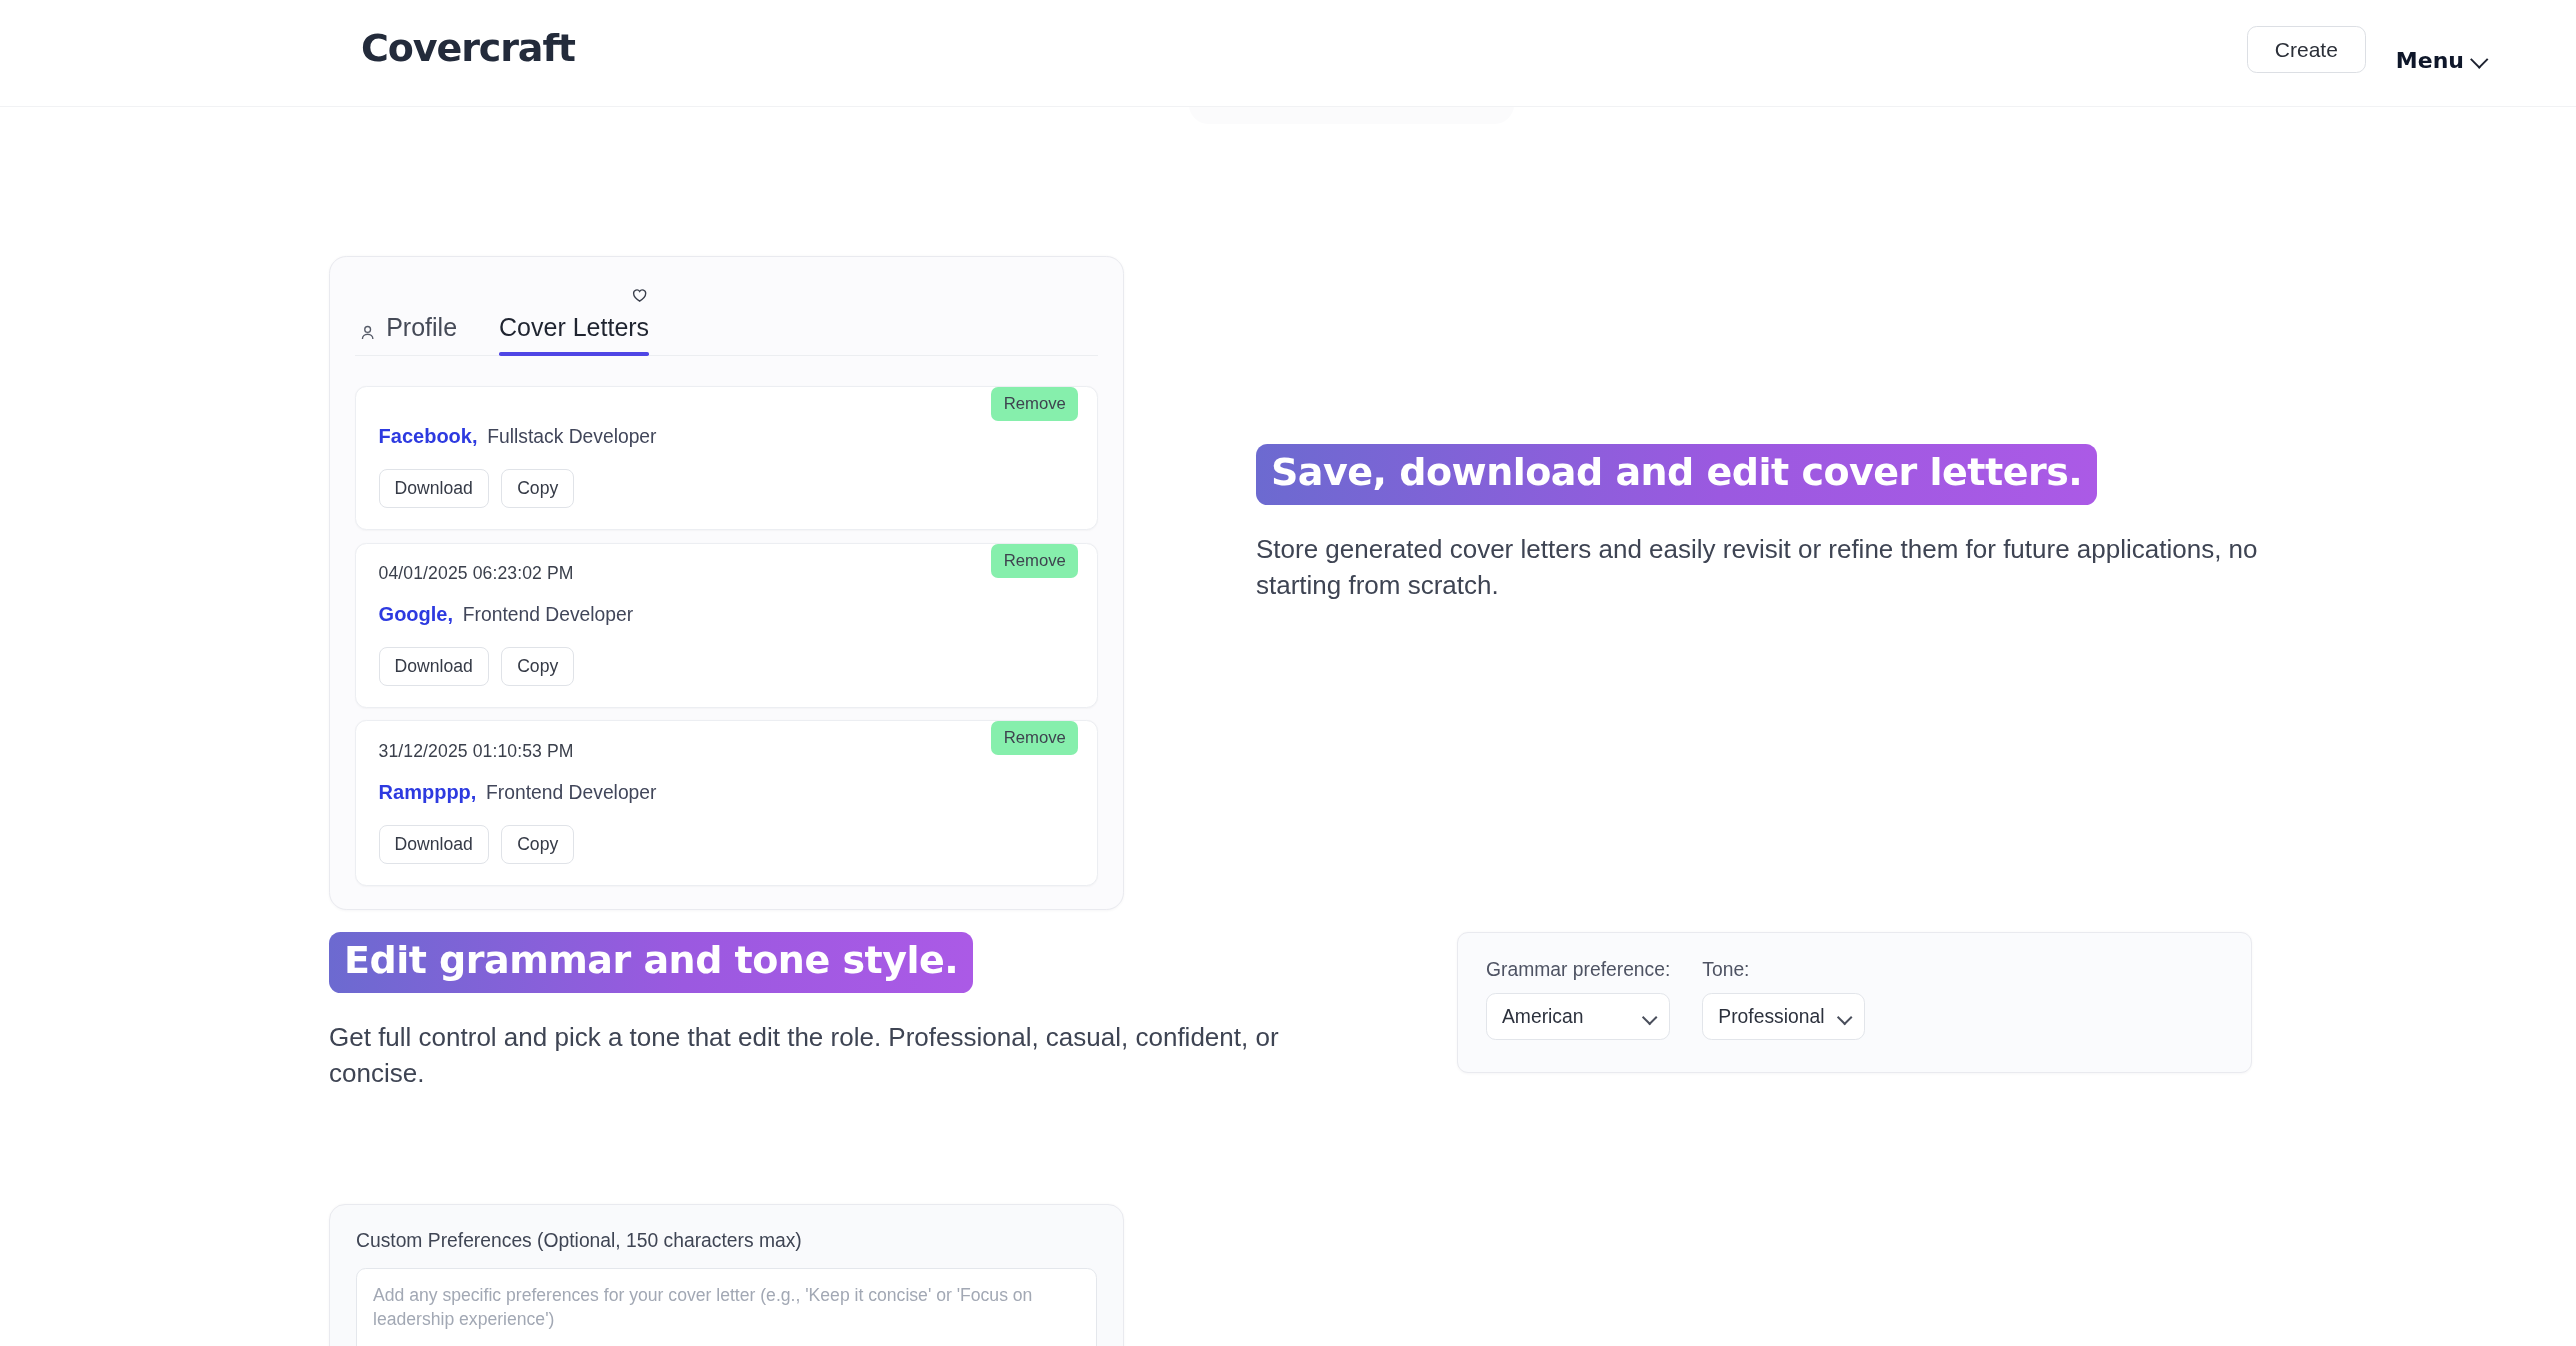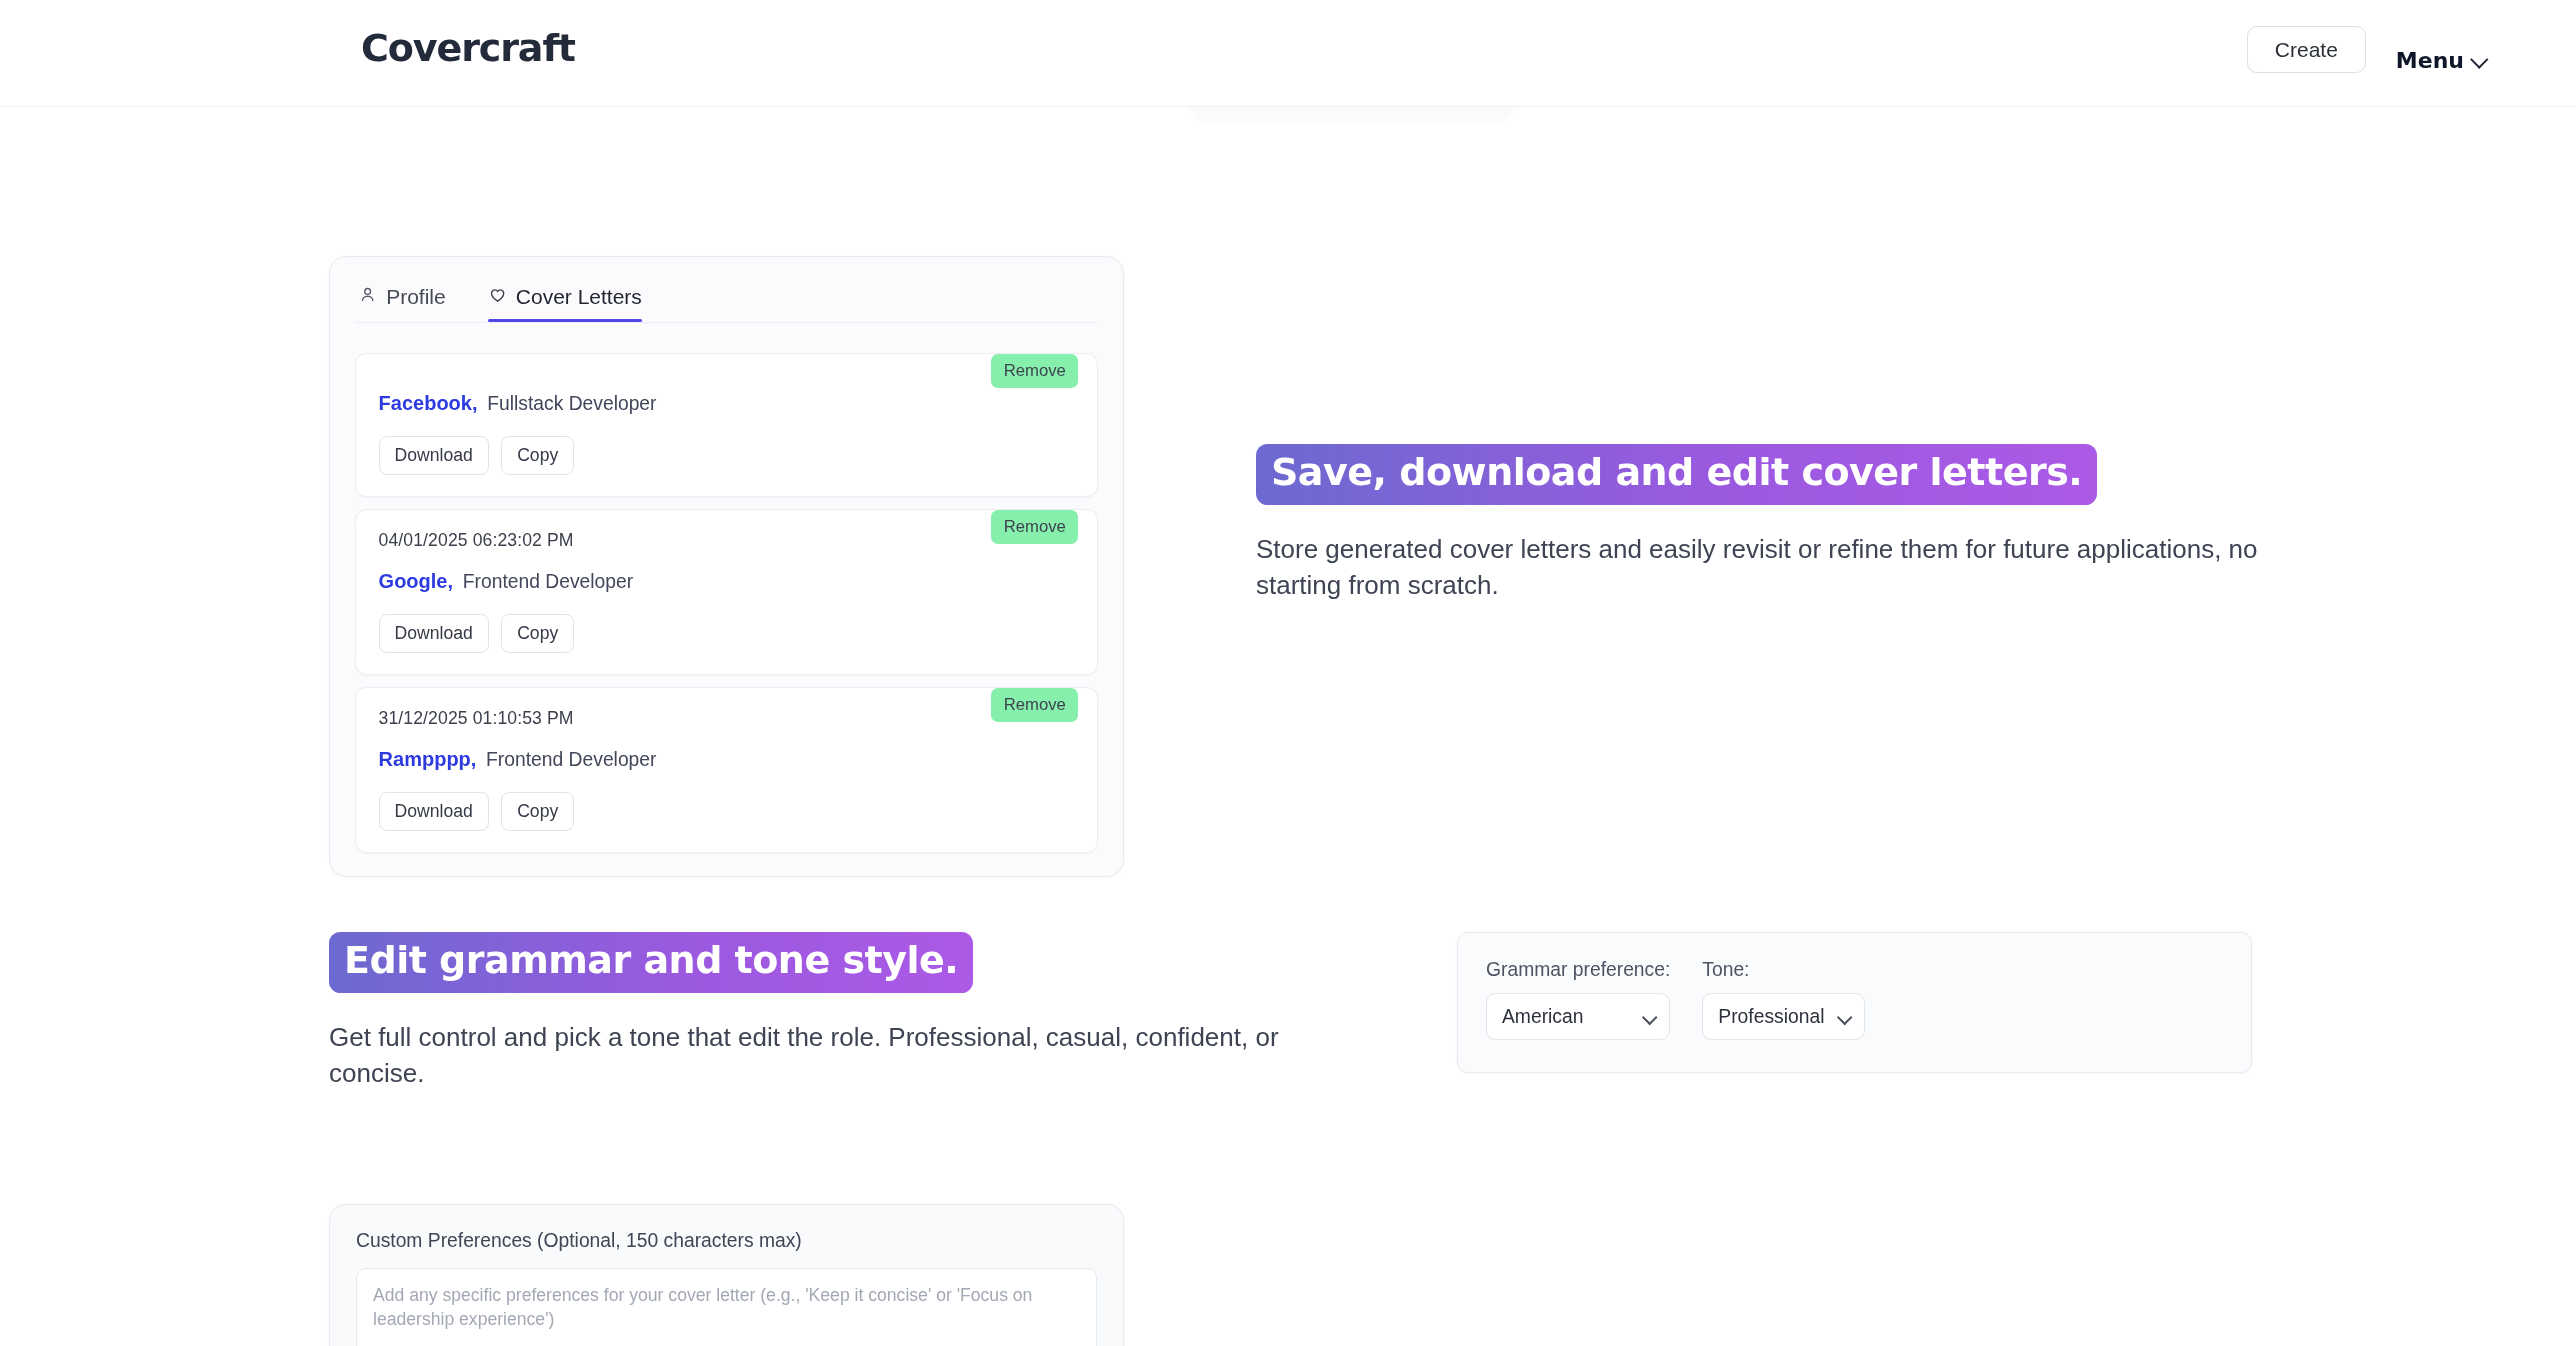--- a/index.html
+++ b/index.html
@@ -101,30 +101,30 @@
     box-shadow: 0 0.9px 2.6px rgba(20,25,40,.04);
   }
   .tabs {
     display: flex;
     gap: 42px;
     border-bottom: 0.9px solid #eceef1;
     padding: 5.3px 3.5px 0 3.5px;
   }
   .tab {
     display: flex;
-    align-items: flex-start;
+    align-items: flex-end;
     gap: 8.8px;
-    font-size: 21px;
+    font-size: 25px;
     color: #2f3340;
     padding-bottom: 12.3px;
     cursor: pointer;
     position: relative;
   }
   .tab.inactive { color: #454a57; }
-  .tab.active { color: #1f2430; }
+  .tab.active { color: #1f2430; flex-direction: column; }
   .tab.active::after {
     content: "";
     position: absolute;
     left: 0; right: 0; bottom: -0.9px;
     height: 3.5px;
     background: #4f46e5;
     border-radius: 1.8px;
   }
   .tab-icon { width: 19.3px; height: 19.3px; display: block; }
 

